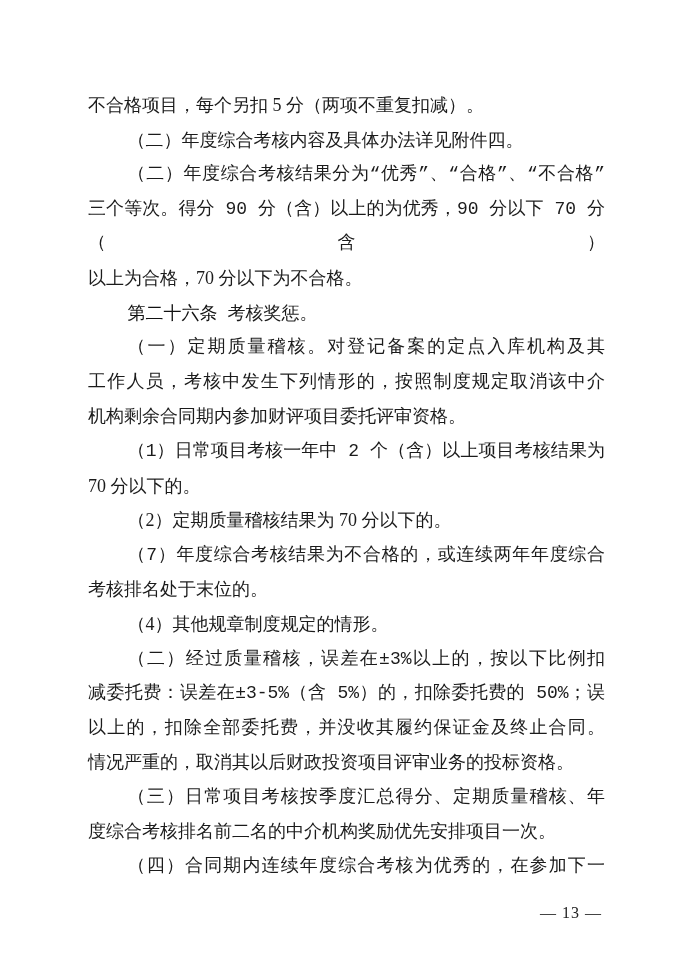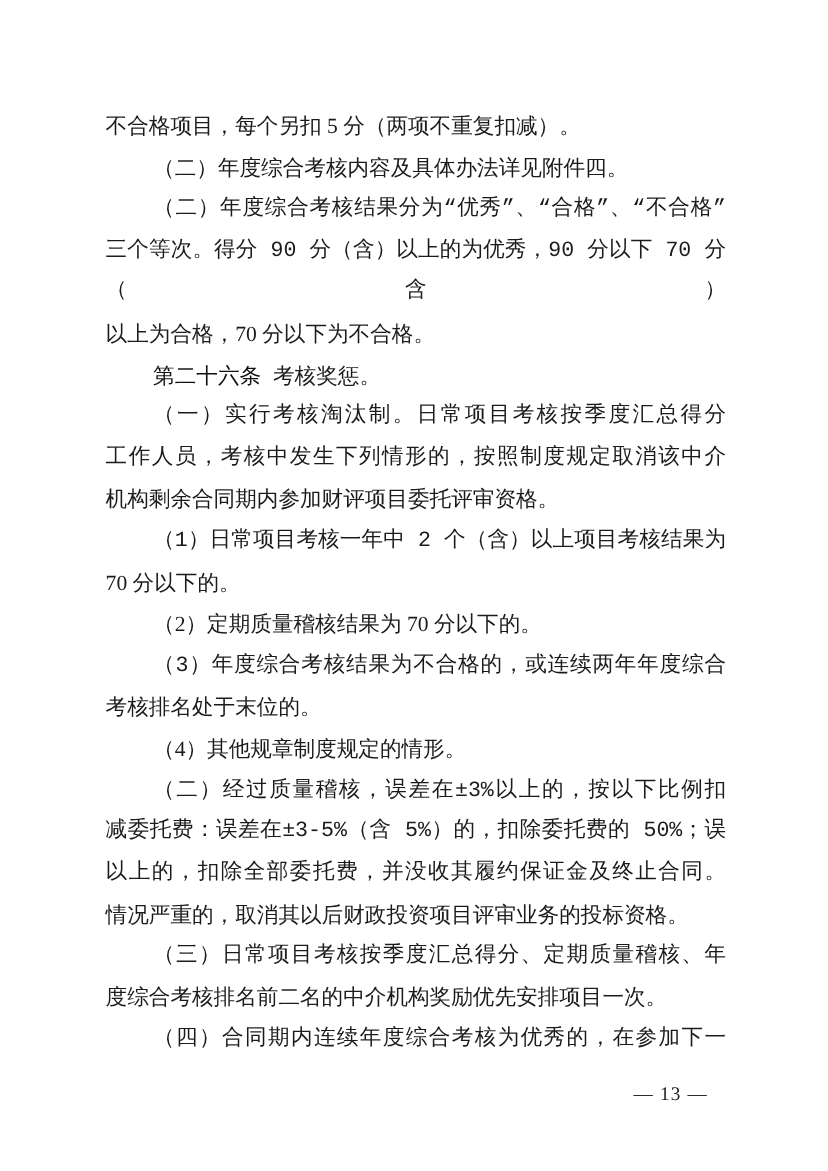--- a/index.html
+++ b/index.html
@@ -39,21 +39,21 @@
     font-weight:400;
     color:#111;
   }
   .heading .title{
     margin-left:0.55em;
     margin-top:12px;
   }
   .footer{
     position:absolute;
     top:903px;
-    right:100px;
+    right:88px;
     font-size:16px;
     line-height:20px;
     color:#222222;
     letter-spacing:1px;
     text-align:center;
   }
 </style>
 </head>
 <body>
 
@@ -61,27 +61,27 @@
   <div class="content">
 
     <p class="line">不合格项目，每个另扣 5 分（两项不重复扣减）。</p>
     <p class="line indent">（二）年度综合考核内容及具体办法详见附件四。</p>
     <p class="line indent jst">（二）年度综合考核结果分为“优秀”、“合格”、“不合格”</p>
     <p class="line jst">三个等次。得分 90 分（含）以上的为优秀，90 分以下 70 分（含）</p>
     <p class="line">以上为合格，70 分以下为不合格。</p>
 
     <p class="line indent heading"><span class="term">第二十六条</span><span class="title">考核奖惩。</span></p>
 
-    <p class="line indent jst">（一）实行考核淘汰制。日常项目考核按季度汇总得分</p>
+    <p class="line indent jst">（一）定期质量稽核。对登记备案的定点入库机构及其</p>
     <p class="line jst">工作人员，考核中发生下列情形的，按照制度规定取消该中介</p>
     <p class="line">机构剩余合同期内参加财评项目委托评审资格。</p>
     <p class="line indent jst">（1）日常项目考核一年中 2 个（含）以上项目考核结果为</p>
     <p class="line">70 分以下的。</p>
     <p class="line indent">（2）定期质量稽核结果为 70 分以下的。</p>
-    <p class="line indent jst">（3）年度综合考核结果为不合格的，或连续两年年度综合</p>
+    <p class="line indent jst">（7）年度综合考核结果为不合格的，或连续两年年度综合</p>
     <p class="line">考核排名处于末位的。</p>
     <p class="line indent">（4）其他规章制度规定的情形。</p>
     <p class="line indent jst">（二）经过质量稽核，误差在±3%以上的，按以下比例扣</p>
     <p class="line jst">减委托费：误差在±3-5%（含 5%）的，扣除委托费的 50%；误</p>
     <p class="line jst">以上的，扣除全部委托费，并没收其履约保证金及终止合同。</p>
     <p class="line">情况严重的，取消其以后财政投资项目评审业务的投标资格。</p>
     <p class="line indent jst">（三）日常项目考核按季度汇总得分、定期质量稽核、年</p>
     <p class="line">度综合考核排名前二名的中介机构奖励优先安排项目一次。</p>
     <p class="line indent jst">（四）合同期内连续年度综合考核为优秀的，在参加下一</p>
 

